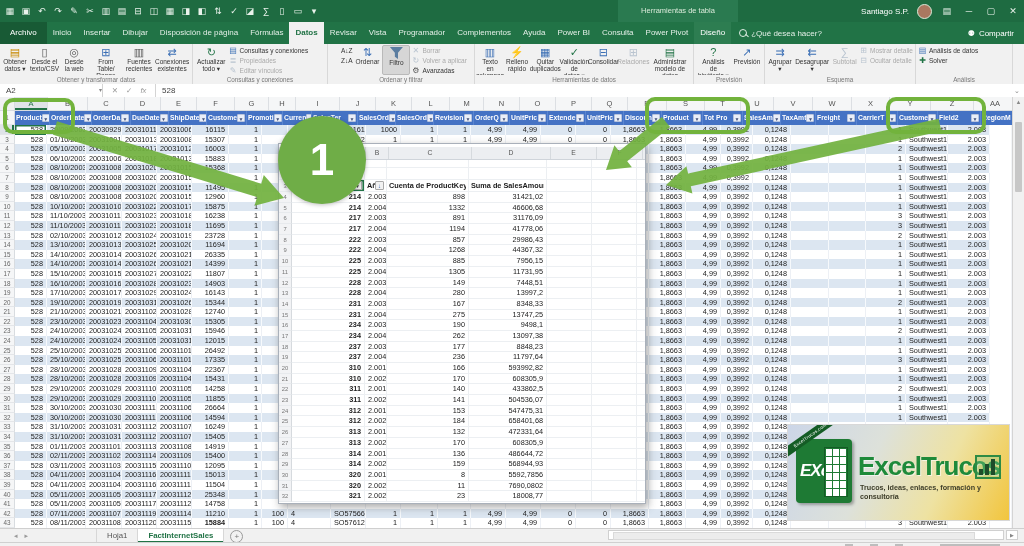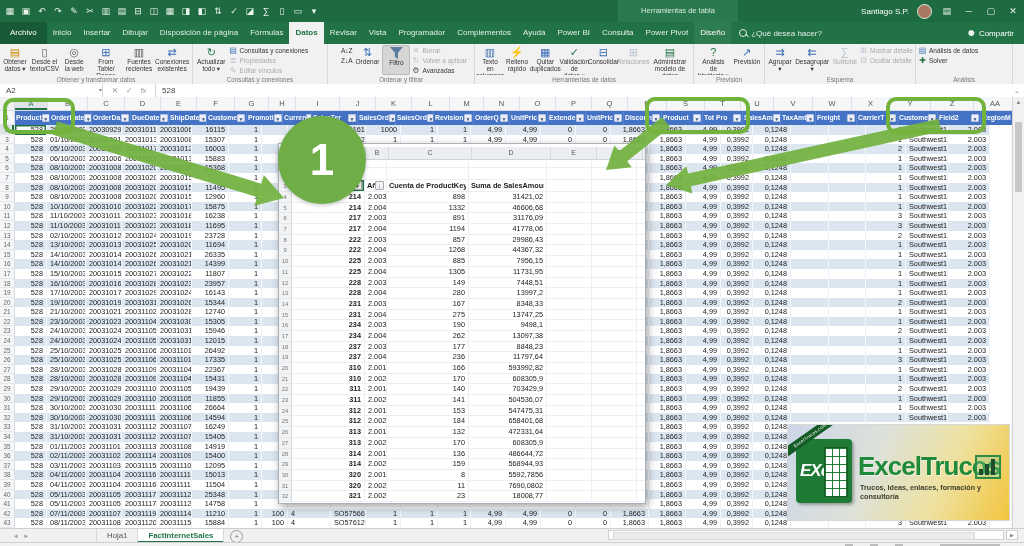--- a/index.html
+++ b/index.html
@@ -1029,21 +1029,21 @@
         <div class="dc a-r" style="width: 42px;">2.003</div>
         <div class="dc a-r out" style="width: 22px;"></div>
       </div>
       <div class="sheet-row band" style="height: 9.595px; line-height: 9.595px;">
         <div class="gut" style="line-height: 9.595px;">18</div>
         <div class="dc a-r" style="width: 32px;">528</div>
         <div class="dc a-r" style="width: 39px;">16/10/2003</div>
         <div class="dc a-r" style="width: 36px;">20031016</div>
         <div class="dc a-r" style="width: 35px;">20031028</div>
         <div class="dc a-r" style="width: 35px;">20031023</div>
-        <div class="dc a-r" style="width: 37px;">23957</div>
+        <div class="dc a-r" style="width: 37px;">14903</div>
         <div class="dc a-r" style="width: 33px;">1</div>
         <div class="dc a-r" style="width: 26px;"></div>
         <div class="dc a-l" style="width: 43px;"></div>
         <div class="dc a-l" style="width: 35px;"></div>
         <div class="dc a-r" style="width: 35px;"></div>
         <div class="dc a-r" style="width: 37px;"></div>
         <div class="dc a-r" style="width: 33px;"></div>
         <div class="dc a-r" style="width: 35px;"></div>
         <div class="dc a-r" style="width: 35px;"></div>
         <div class="dc a-r" style="width: 35px;"></div>
@@ -1370,21 +1370,21 @@
         <div class="dc a-r" style="width: 42px;">2.003</div>
         <div class="dc a-r out" style="width: 22px;"></div>
       </div>
       <div class="sheet-row" style="height: 9.595px; line-height: 9.595px;">
         <div class="gut" style="line-height: 9.595px;">29</div>
         <div class="dc a-r" style="width: 32px;">528</div>
         <div class="dc a-r" style="width: 39px;">29/10/2003</div>
         <div class="dc a-r" style="width: 36px;">20031029</div>
         <div class="dc a-r" style="width: 35px;">20031110</div>
         <div class="dc a-r" style="width: 35px;">20031105</div>
-        <div class="dc a-r" style="width: 37px;">19439</div>
+        <div class="dc a-r" style="width: 37px;">14258</div>
         <div class="dc a-r" style="width: 33px;">1</div>
         <div class="dc a-r" style="width: 26px;"></div>
         <div class="dc a-l" style="width: 43px;"></div>
         <div class="dc a-l" style="width: 35px;"></div>
         <div class="dc a-r" style="width: 35px;"></div>
         <div class="dc a-r" style="width: 37px;"></div>
         <div class="dc a-r" style="width: 33px;"></div>
         <div class="dc a-r" style="width: 35px;"></div>
         <div class="dc a-r" style="width: 35px;"></div>
         <div class="dc a-r" style="width: 35px;"></div>
@@ -1804,21 +1804,21 @@
         <div class="dc a-r" style="width: 42px;">2.003</div>
         <div class="dc a-r out" style="width: 22px;"></div>
       </div>
       <div class="sheet-row" style="height: 9.595px; line-height: 9.595px;">
         <div class="gut" style="line-height: 9.595px;">43</div>
         <div class="dc a-r" style="width: 32px;">528</div>
         <div class="dc a-r" style="width: 39px;">08/11/2003</div>
         <div class="dc a-r" style="width: 36px;">20031108</div>
         <div class="dc a-r" style="width: 35px;">20031120</div>
         <div class="dc a-r" style="width: 35px;">20031115</div>
-        <div class="dc a-r" style="width: 37px;">15884</div>
+        <div class="dc a-r" style="width: 37px; font-weight: bold;">15884</div>
         <div class="dc a-r" style="width: 33px;">1</div>
         <div class="dc a-r" style="width: 26px;">100</div>
         <div class="dc a-l" style="width: 43px;">4</div>
         <div class="dc a-l" style="width: 35px;">SO57612</div>
         <div class="dc a-r" style="width: 35px;">1</div>
         <div class="dc a-r" style="width: 37px;">1</div>
         <div class="dc a-r" style="width: 33px;">1</div>
         <div class="dc a-r" style="width: 35px;">4,99</div>
         <div class="dc a-r" style="width: 35px;">4,99</div>
         <div class="dc a-r" style="width: 35px;">0</div>
@@ -2071,21 +2071,21 @@
         <div class="ov-c a-r" style="width: 78px;">608305,9</div>
         <div class="ov-c a-r" style="width: 45px;"></div>
         <div class="ov-c a-r" style="width: 45px;"></div>
         <div class="ov-c a-r" style="width: 11px;"></div>
       </div>
       <div class="ov-row" style="height: 10.7px; line-height: 10.7px;">
         <div class="ov-gut" style="line-height: 10.7px;">22</div>
         <div class="ov-c a-r bld" style="width: 73px;">311</div>
         <div class="ov-c a-l" style="width: 22px;">2.001</div>
         <div class="ov-c a-r" style="width: 82px;">140</div>
-        <div class="ov-c a-r" style="width: 78px;">703429,9</div>
+        <div class="ov-c a-r" style="width: 78px;">433862,5</div>
         <div class="ov-c a-r" style="width: 45px;"></div>
         <div class="ov-c a-r" style="width: 45px;"></div>
         <div class="ov-c a-r" style="width: 11px;"></div>
       </div>
       <div class="ov-row" style="height: 10.7px; line-height: 10.7px;">
         <div class="ov-gut" style="line-height: 10.7px;">23</div>
         <div class="ov-c a-r bld" style="width: 73px;">311</div>
         <div class="ov-c a-l" style="width: 22px;">2.002</div>
         <div class="ov-c a-r" style="width: 82px;">141</div>
         <div class="ov-c a-r" style="width: 78px;">504536,07</div>

